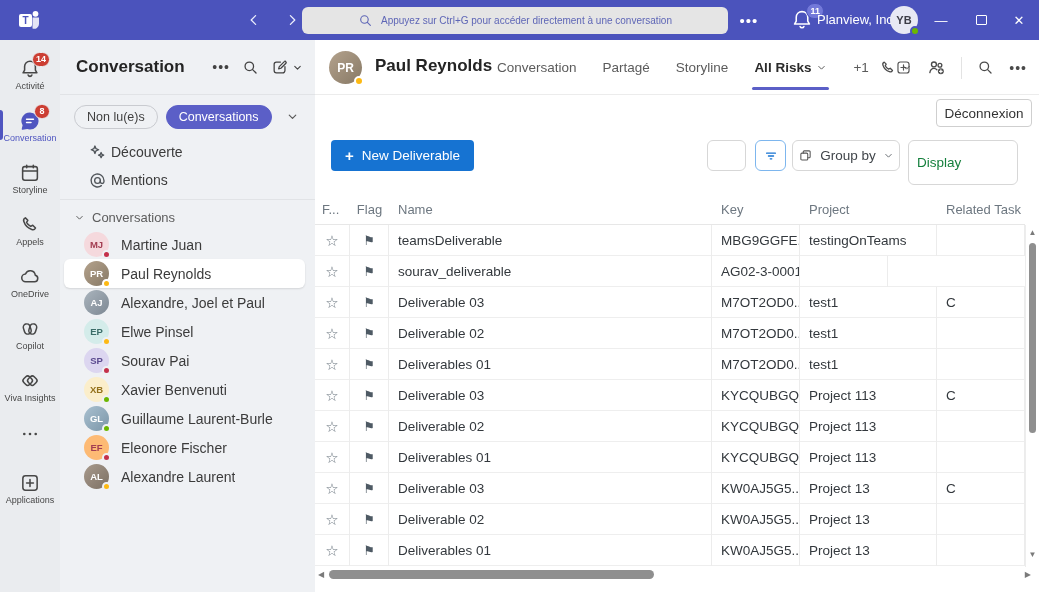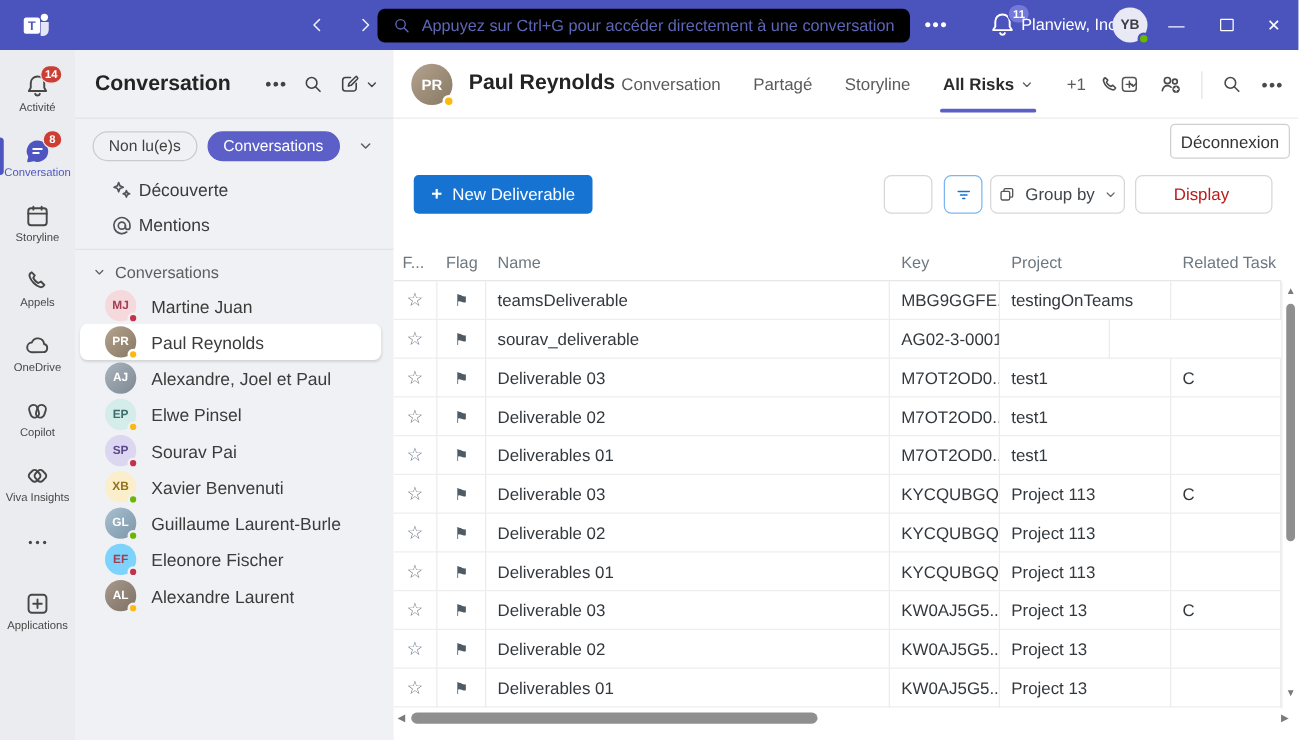--- a/index.html
+++ b/index.html
@@ -5,22 +5,22 @@
   * { box-sizing: border-box; margin: 0; padding: 0; }
   html,body { width:1039px; height:592px; overflow:hidden; }
   body { font-family:"Liberation Sans", sans-serif; background:#fff; }
   .app { position:relative; width:1039px; height:592px; overflow:hidden; background:#fff; }
 
   
   .titlebar { position:absolute; top:0; left:0; right:0; height:40px; background:#4b53bc; color:#fff; }
   .tb-logo { position:absolute; left:16px; top:7px; width:26px; height:26px; }
   .tb-nav { position:absolute; left:243px; top:9px; display:flex; gap:16px; align-items:center; }
   .tb-nav .navbtn { width:22px; height:22px; display:flex; align-items:center; justify-content:center; color:#eceefc; cursor:default; }
-  .tb-search { position:absolute; left:302px; top:7px; width:426px; height:27px; background:#000000; border-radius:6px;
-               display:flex; align-items:center; justify-content:center; gap:8px; color:#5e66b6; font-size:13px; }
+  .tb-search { position:absolute; left:302px; top:7px; width:426px; height:27px; background:#e5e5e5; border-radius:6px;
+               display:flex; align-items:center; justify-content:center; gap:8px; color:#5e66b6; font-size:10px; }
   .tb-search svg { flex:0 0 auto; }
   .tb-more { position:absolute; left:737px; top:8px; width:24px; height:24px; color:#fff; display:flex; align-items:center; justify-content:center; font-size:15px; letter-spacing:1px; }
   .tb-bell { position:absolute; left:790px; top:8px; width:26px; height:26px; color:#fff; }
   .tb-bell .bell-badge { position:absolute; top:-5px; right:-8px; min-width:17px; height:16px; padding:0 3px; background:#7379d9; border:1.5px solid #4b53bc;
                border-radius:9px; font-size:9px; font-weight:bold; display:flex; align-items:center; justify-content:center; }
   .tb-org { position:absolute; left:817px; top:12px; font-size:13px; width:70px; white-space:nowrap; }
   .tb-avatar { position:absolute; left:890px; top:6px; width:28px; height:28px; background:#e8e9f4; color:#3c3c46; border-radius:50%;
                font-size:11px; font-weight:bold; display:flex; align-items:center; justify-content:center; }
   .tb-avatar .status { position:absolute; right:-2px; bottom:-2px; width:10px; height:10px; border-radius:50%; background:#6bb700; border:2px solid #4b53bc; }
   .winbtn { position:absolute; top:8px; width:26px; height:24px; display:flex; align-items:center; justify-content:center; color:#fff; font-size:13px; }
@@ -90,22 +90,22 @@
   .toolbar { position:absolute; top:45px; left:0; right:0; height:32px; }
   .btn-new { position:absolute; left:16px; top:0; height:31px; padding:0 14px; background:#1673d2; border:none; border-radius:4px; color:#fff;
              font-size:13.5px; display:flex; align-items:center; gap:8px; font-family:inherit; }
   .btn-new .plus { font-size:15px; font-weight:bold; line-height:1; }
   .mini-input { position:absolute; left:392px; top:0; width:39px; height:31px; border:1px solid #d7d7d7; border-radius:6px; background:#fff; }
   .btn-filter { position:absolute; left:440px; top:0; width:31px; height:31px; border:1px solid #7db6ee; border-radius:6px; background:#fff;
                 color:#1673d2; display:flex; align-items:center; justify-content:center; }
   .btn-groupby { position:absolute; left:477px; top:0; width:108px; height:31px; border:1px solid #d7d7d7; border-radius:6px; background:#fff;
                  color:#40454a; font-size:13.5px; display:flex; align-items:center; justify-content:center; gap:7px; font-family:inherit; }
   .btn-groupby .gchev { display:flex; color:#6a6f74; }
-  .btn-display { position:absolute; left:593px; top:0; width:110px; height:31px; border:1px solid #d7d7d7; border-radius:6px; background:#fff;
-                 color:#b91c1c; font-size:13.5px; display:flex; align-items:center; padding-left:30px; font-family:inherit; }
+  .btn-display { position:absolute; left:593px; top:0; width:110px; height:45px; border:1px solid #d7d7d7; border-radius:6px; background:#fff;
+                 color:#15803d; font-size:13.5px; display:flex; align-items:center; padding-left:8px; font-family:inherit; }
 
   
   .dtable { position:absolute; top:100px; left:0; width:710px; }
   .t-row, .t-head { display:flex; width:710px; }
   .t-head { height:30px; align-items:center; color:#6d7780; font-size:13px; border-bottom:1px solid #e7e7e7; }
   .t-row { height:31px; align-items:center; color:#33383d; font-size:13.5px; border-bottom:1px solid #eeeeee; }
   .c-star { width:35px; flex:0 0 auto; display:flex; justify-content:center; }
   .c-flag { width:39px; flex:0 0 auto; display:flex; justify-content:center; }
   .c-name { width:323px; flex:0 0 auto; padding-left:9px; }
   .c-key { width:88px; flex:0 0 auto; padding-left:9px; }
@@ -373,21 +373,21 @@
       </span>
       <span class="conv-name">Xavier Benvenuti</span>
     </div>
         <div class="conv-item">
       <span class="avatar" style="background:linear-gradient(135deg,#a9c0d0,#7b96a8);color:#ffffff">GL
         <span class="status available"></span>
       </span>
       <span class="conv-name">Guillaume Laurent-Burle</span>
     </div>
         <div class="conv-item">
-      <span class="avatar" style="background:#7dd3fc;color:#a33e52">EF
+      <span class="avatar" style="background:#fdba74;color:#a33e52">EF
         <span class="status busy"></span>
       </span>
       <span class="conv-name">Eleonore Fischer</span>
     </div>
         <div class="conv-item">
       <span class="avatar" style="background:linear-gradient(135deg,#a89a8c,#7c7064);color:#ffffff">AL
         <span class="status away"></span>
       </span>
       <span class="conv-name">Alexandre Laurent</span>
     </div>

